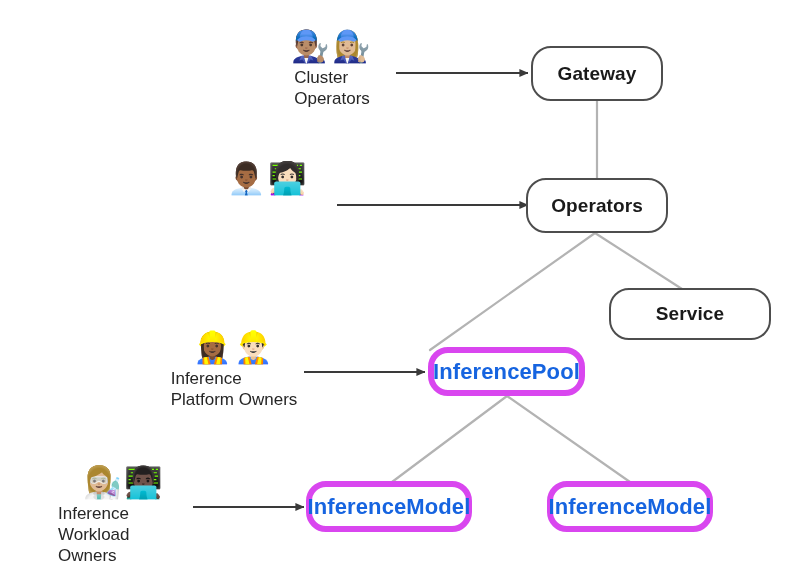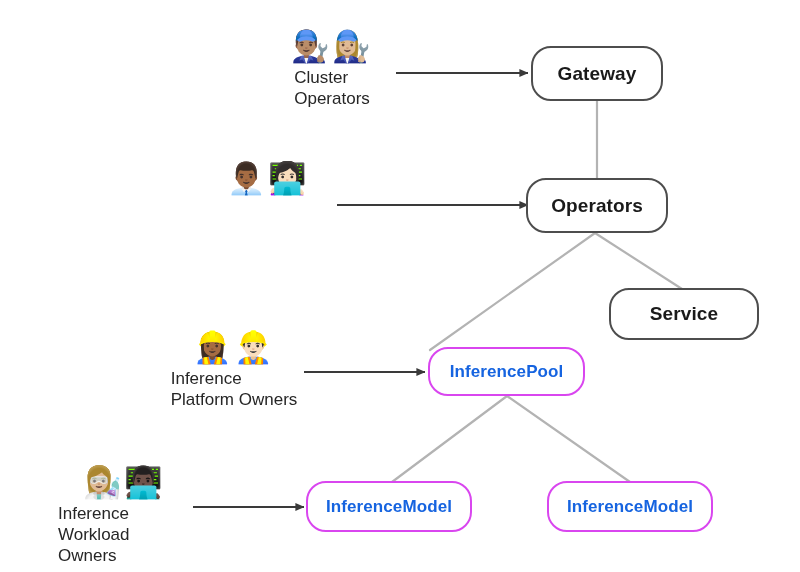--- a/index.html
+++ b/index.html
@@ -41,23 +41,23 @@
     letter-spacing: 0.1px;
     white-space: nowrap;
     z-index: 3;
   }
   .node.core {
     border: 2px solid #4d4d4d;
     color: #1a1a1a;
     font-size: 19px;
   }
   .node.inference {
-    border: 2px solid #d946ef;
+    border: 6px solid #d946ef;
     color: #1664e0;
-    font-size: 17px;
+    font-size: 22px;
   }
 
   
   .persona {
     position: absolute;
     display: flex;
     flex-direction: column;
     align-items: center;
     z-index: 3;
   }
@@ -106,21 +106,21 @@
   </svg>
 
   <div class="node core" style="left:531px; top:46px; width:132px; height:55px;">
     <span>Gateway</span>
   </div>
 
   <div class="node core" style="left:526px; top:178px; width:142px; height:55px;">
     <span>Operators</span>
   </div>
 
-  <div class="node core" style="left:609px; top:288px; width:150px; height:52px;">
+  <div class="node core" style="left:609px; top:288px; width:162px; height:52px;">
     <span>Service</span>
   </div>
 
   <div class="node inference" style="left:428px; top:347px; width:157px; height:49px;">
     <span>InferencePool</span>
   </div>
 
   <div class="node inference" style="left:306px; top:481px; width:166px; height:51px;">
     <span>InferenceModel</span>
   </div>

